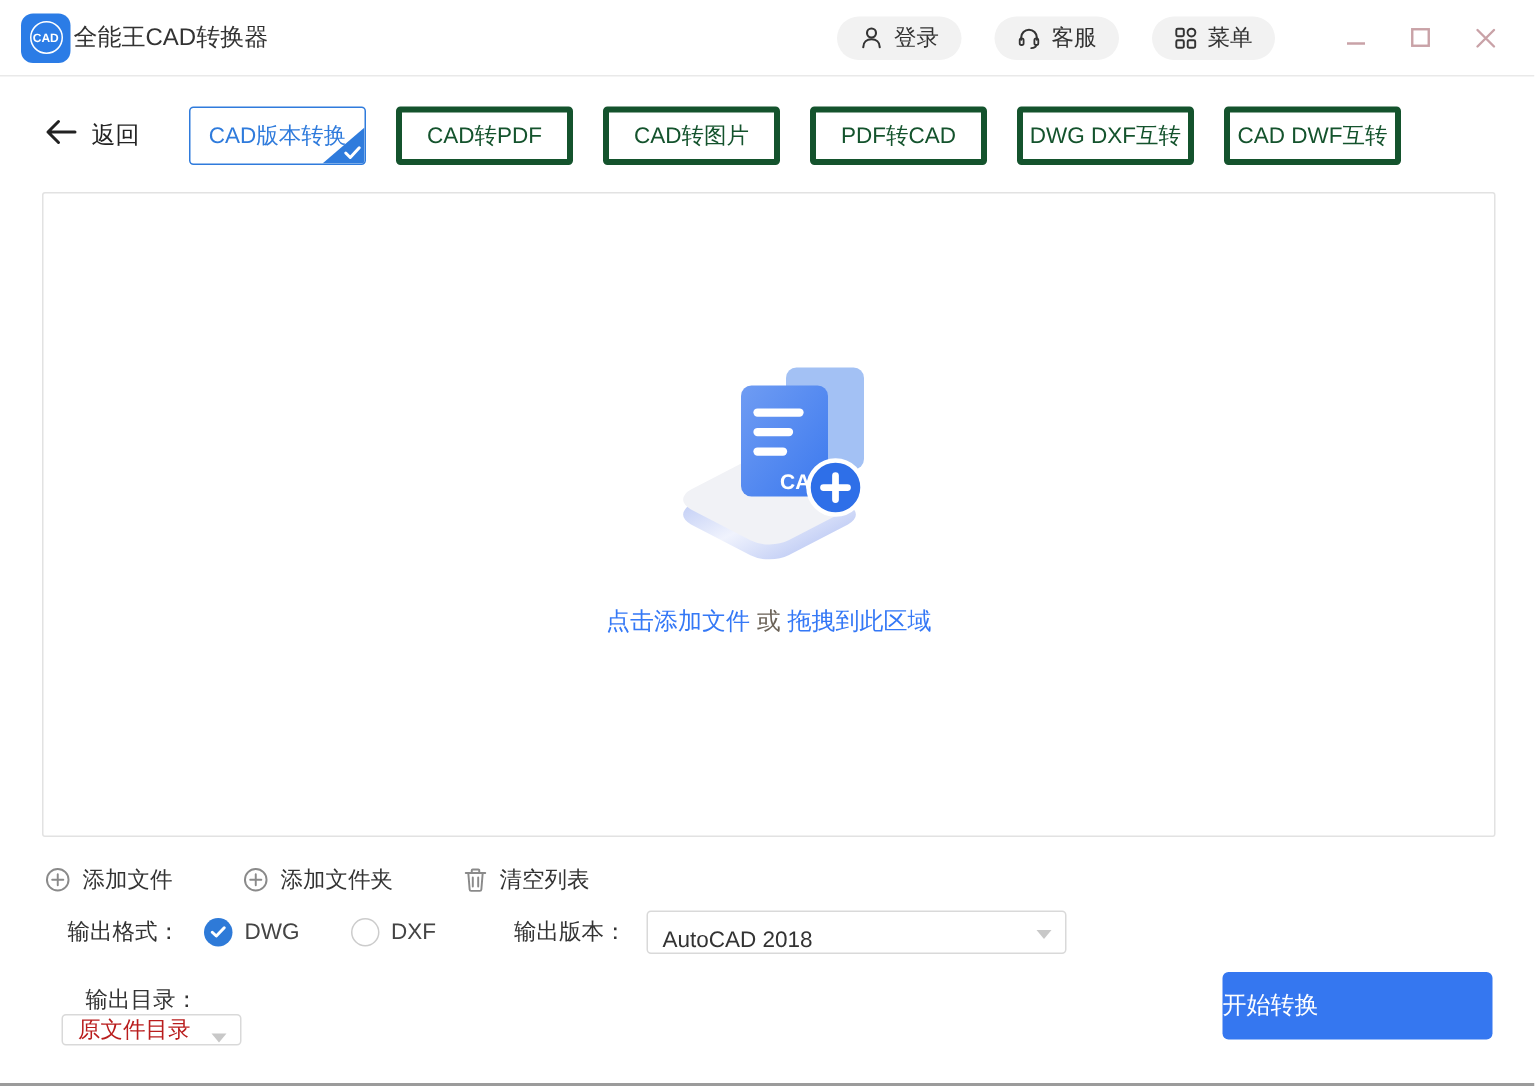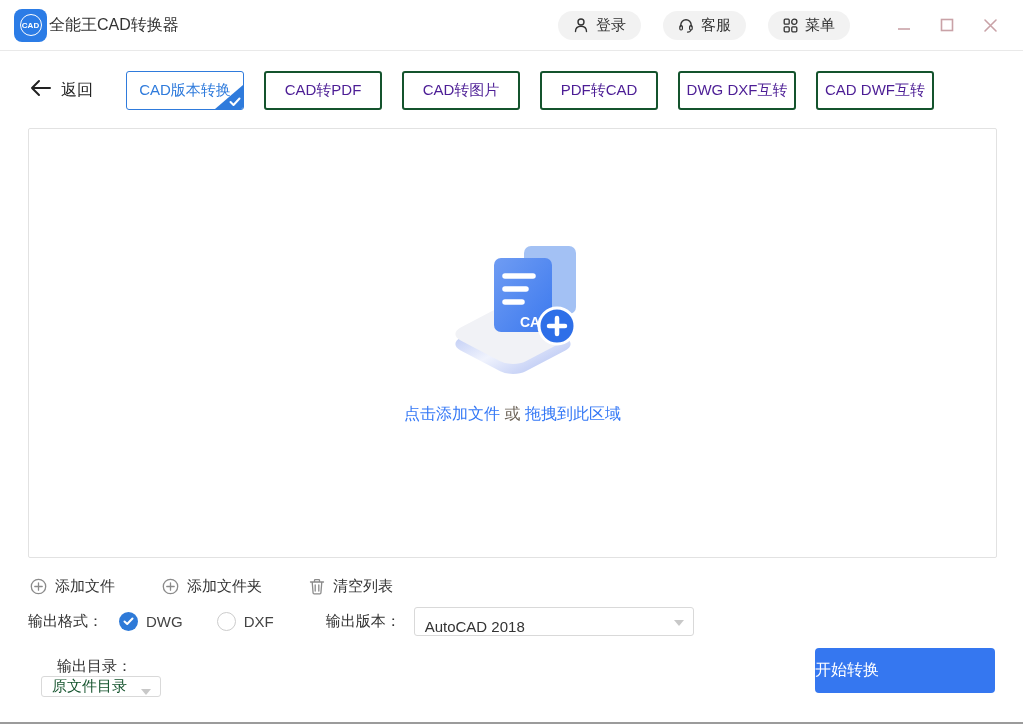--- a/index.html
+++ b/index.html
@@ -58,24 +58,24 @@
     display: flex; align-items: center;
   }
   .back-btn {
     display: flex; align-items: center; gap: 9px;
     font-size: 16px; color: #222; cursor: pointer;
     margin-right: 33px;
   }
   .tab {
     position: relative;
     width: 118px; height: 39px; margin-right: 20px;
-    border: 2px solid #14532d; border-radius: 3px;
+    border: 4px solid #14532d; border-radius: 3px;
     background: #fff;
     display: flex; align-items: center; justify-content: center;
-    font-size: 15px; color: #4c1d95; cursor: pointer;
+    font-size: 15px; color: #14532d; cursor: pointer;
     overflow: hidden;
   }
   .tab.active {
     border: 1px solid #2f7bdc;
     color: #2f7bdc;
   }
   .tab .corner {
     position: absolute; right: 0; bottom: 0;
     width: 0; height: 0;
     border-bottom: 24px solid #2f7bdc;
@@ -108,21 +108,21 @@
   }
   .action-btn {
     display: flex; align-items: center; gap: 8px;
     font-size: 15px; color: #333; cursor: pointer;
   }
   .action-btn + .action-btn { margin-left: 47px; }
   .action-btn svg { display: block; }
 
   
   .format-row {
-    position: absolute; top: 606px; left: 28px; height: 30px;
+    position: absolute; top: 606px; left: 45px; height: 30px;
     display: flex; align-items: center;
   }
   .field-label { font-size: 15px; color: #333; }
   .radio-group { display: flex; align-items: center; margin-left: 16px; }
   .radio { display: flex; align-items: center; gap: 8px; cursor: pointer; }
   .radio + .radio { margin-left: 34px; }
   .radio-circle {
     width: 19px; height: 19px; border-radius: 50%;
     display: flex; align-items: center; justify-content: center;
   }
@@ -137,21 +137,21 @@
     padding: 0 26px 0 10px; font-size: 15px; color: #333;
     cursor: pointer; margin-left: 13px;
   }
   .select .caret {
     position: absolute; right: 9px; top: 12px;
     width: 0; height: 0;
     border-left: 5px solid transparent; border-right: 5px solid transparent;
     border-top: 6px solid #c8c8c8;
   }
   .select.version { width: 280px; align-items: flex-end; }
-  .select.dir { width: 120px; color: #14532d; }
+  .select.dir { width: 120px; color: #b91c1c; }
 
   
   .dir-row {
     position: absolute; top: 657px; left: 28px; height: 29px;
     display: flex; align-items: center; flex-direction: column;
   }
   .start-btn {
     position: absolute; right: 28px; top: 648px;
     width: 180px; height: 45px;
     background: #3577f0; border-radius: 4px;

